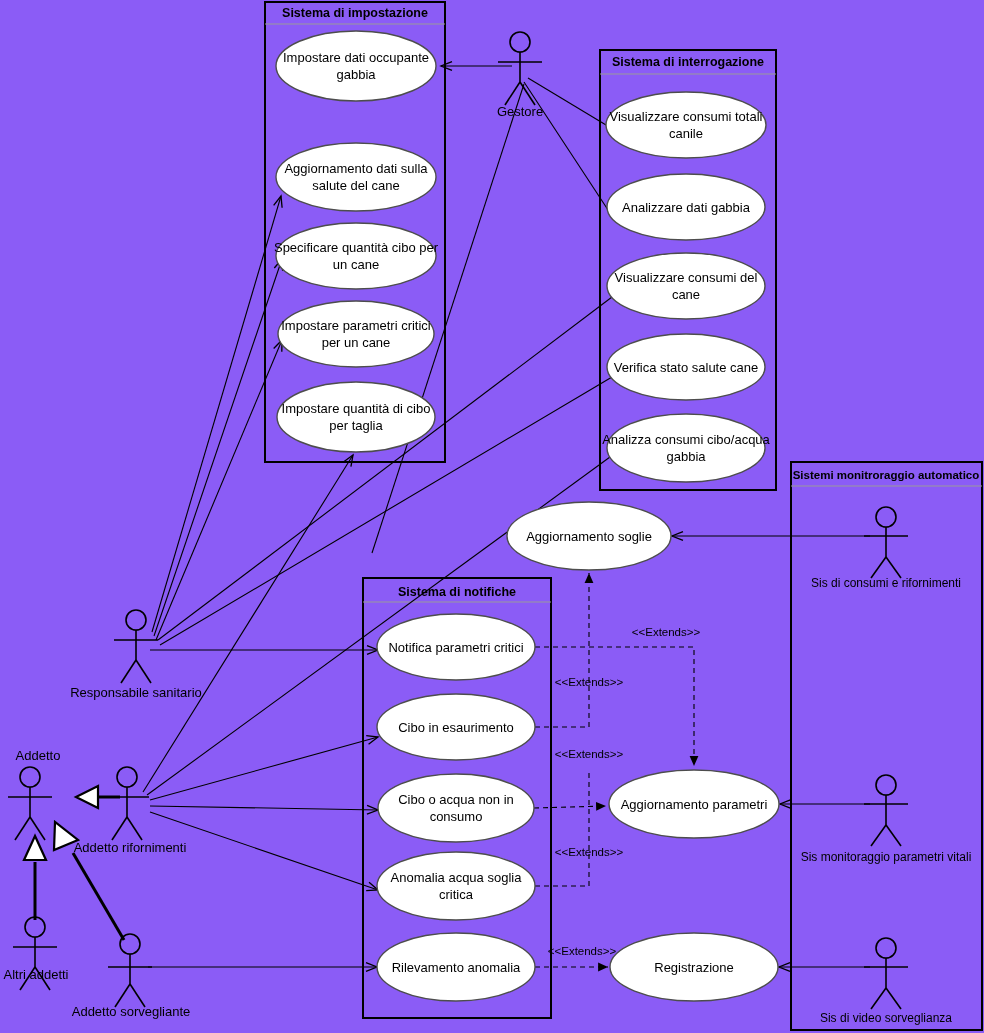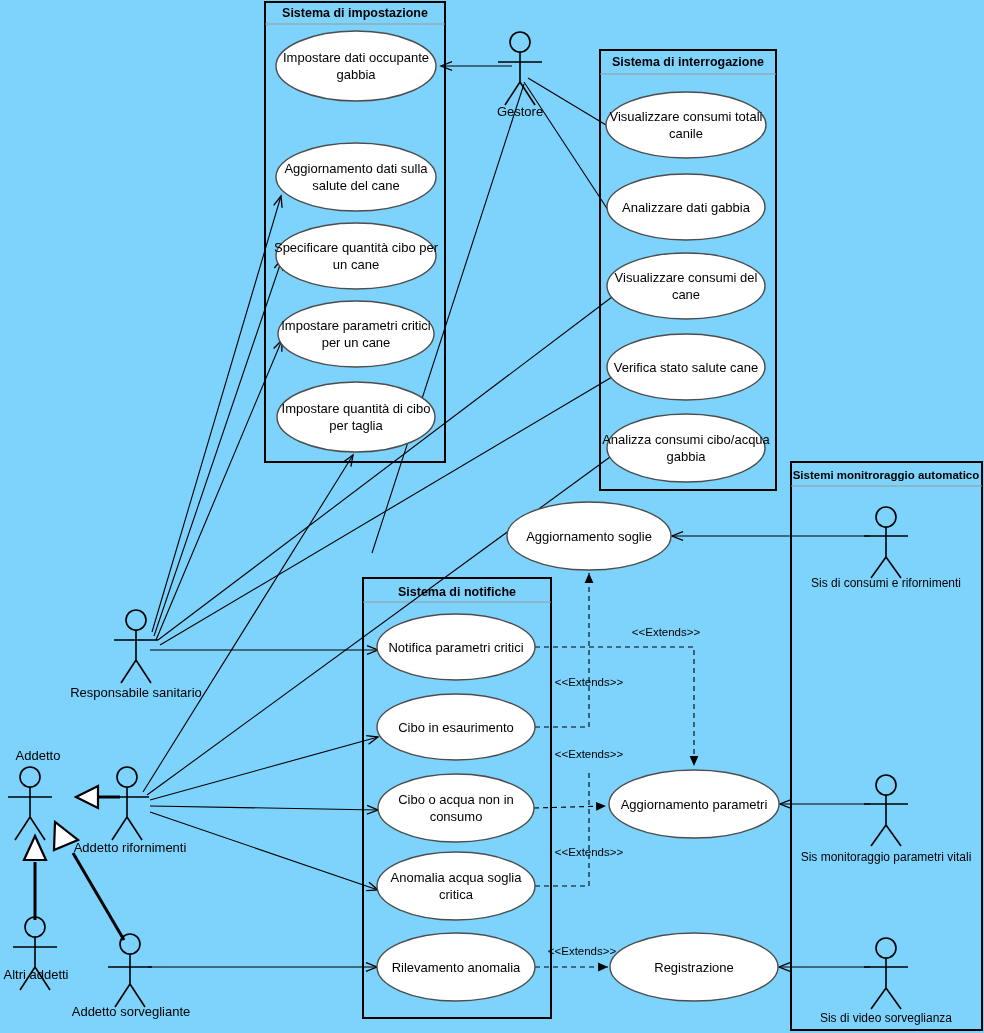--- a/index.html
+++ b/index.html
@@ -1,16 +1,16 @@
 <!DOCTYPE html>
 <html><head>
 <meta charset="utf-8">
 <style>
   html,body{margin:0;padding:0;background:#ffffff;}
-  #stage{position:relative;width:984px;height:1033px;background:#7dd3fc;
+  #stage{position:relative;width:984px;height:1033px;background:#8b5cf6;
          font-family:"Liberation Sans","DejaVu Sans",sans-serif;overflow:hidden;}
   svg{display:block;}
   .sysbox{fill:none;stroke:#000000;stroke-width:2;}
   .sysdiv{stroke:#9a9a9a;stroke-width:1;}
   .systitle{font-family:"Liberation Sans","DejaVu Sans",sans-serif;font-size:12.5px;font-weight:bold;fill:#000;}
   .uc{fill:#ffffff;stroke:#4d4d4d;stroke-width:1.4;}
   .uclabel{font-family:"Liberation Sans","DejaVu Sans",sans-serif;font-size:13px;fill:#000;}
   .actorline{stroke:#000;stroke-width:1.6;fill:none;}
   .actorlabel{font-family:"Liberation Sans","DejaVu Sans",sans-serif;font-size:13px;fill:#000;}
   .assoc{stroke:#000;stroke-width:1.1;fill:none;}

